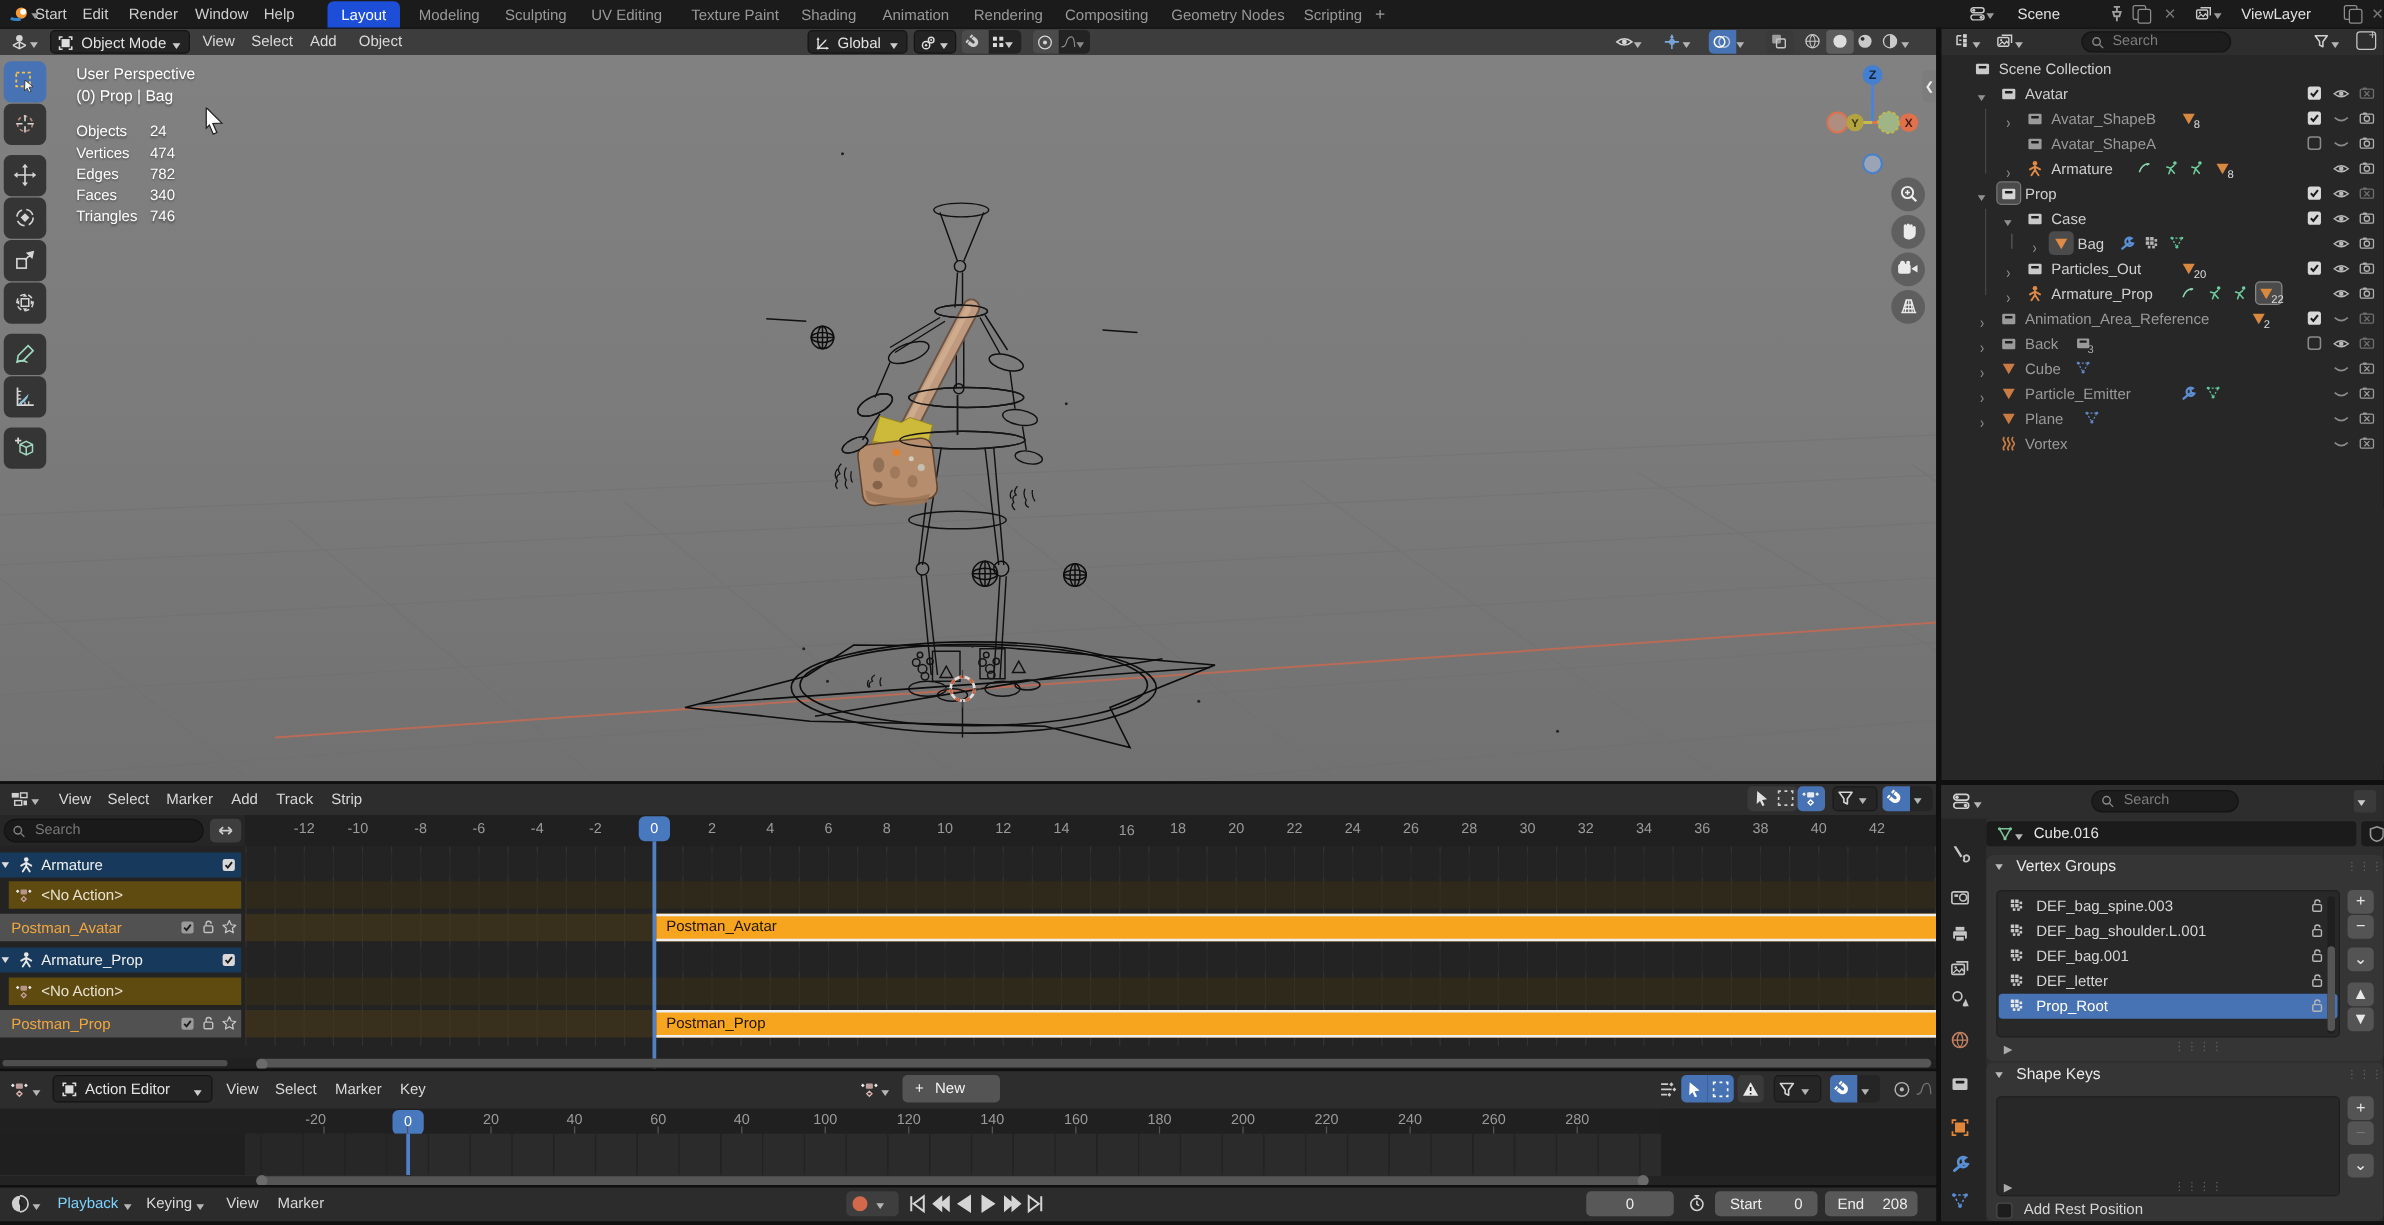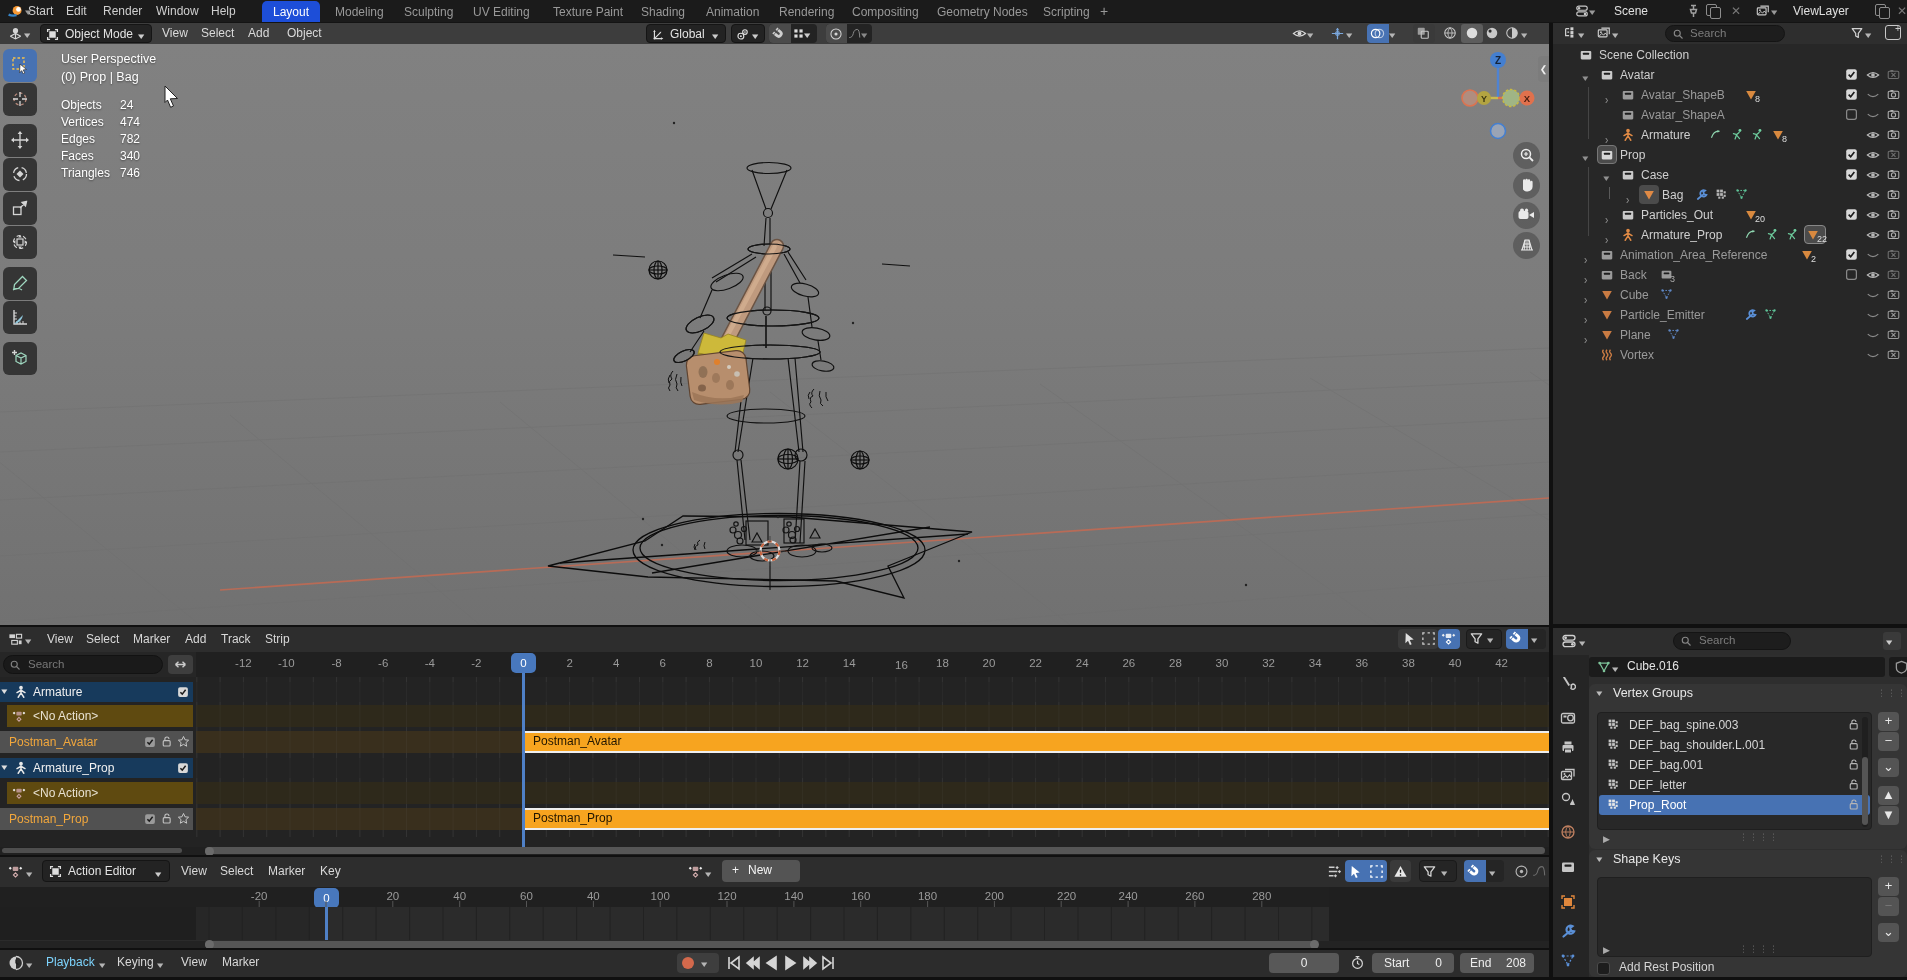--- a/index.html
+++ b/index.html
@@ -1290,32 +1290,32 @@
         </svg>
         <div class="abs" style="left:1490px;top:11px;color:#b5b5b5;font-size:9px;transform:scaleX(1.4)">▾</div>
         <svg class="i abs" style="left:1514px;top:7px;color:#b5b5b5" width="15" height="15">
           <use href="#i-propcirc"></use>
         </svg>
         <svg class="i abs" style="left:1532px;top:7px;color:#6f6f6f" width="14" height="14">
           <use href="#i-falloff"></use>
         </svg>
       </div>
       <div class="abs" style="left:0;top:30px;width:1549px;height:20px;background:#202020"></div>
-      <div class="num" style="left:244.15999999999997px;top:33px;width:30px;text-align:center">-20</div>
+      <div class="num" style="left:244.15999999999997px;top:33px;width:30px;">-20</div>
       <div class="num" style="left:377.84000000000003px;top:33px;width:30px;text-align:center">20</div>
       <div class="num" style="left:444.68px;top:33px;width:30px;text-align:center">40</div>
       <div class="num" style="left:511.52px;top:33px;width:30px;text-align:center">60</div>
       <div class="num" style="left:578.36px;top:33px;width:30px;text-align:center">40</div>
       <div class="num" style="left:645.2px;top:33px;width:30px;text-align:center">100</div>
       <div class="num" style="left:712.04px;top:33px;width:30px;text-align:center">120</div>
       <div class="num" style="left:778.88px;top:33px;width:30px;text-align:center">140</div>
       <div class="num" style="left:845.72px;top:33px;width:30px;text-align:center">160</div>
       <div class="num" style="left:912.5600000000001px;top:33px;width:30px;text-align:center">180</div>
       <div class="num" style="left:979.4px;top:33px;width:30px;text-align:center">200</div>
-      <div class="num" style="left:1046.24px;top:33px;width:30px;text-align:right">220</div>
+      <div class="num" style="left:1046.24px;top:33px;width:30px;text-align:center">220</div>
       <div class="num" style="left:1113.08px;top:33px;width:30px;text-align:center">240</div>
       <div class="num" style="left:1179.92px;top:33px;width:30px;text-align:center">260</div>
       <div class="num" style="left:1246.76px;top:33px;width:30px;text-align:center">280</div>
       <div class="abs" style="left:314.0px;top:31px;width:25px;height:20px;background:#4878bd;border-radius:5px;color:#fff;font-size:11.5px;text-align:center;line-height:20px">0</div>
       <div class="abs" style="left:196px;top:50px;width:1133px;height:33px;background:#2b2b2b"></div>
       <div class="abs" style="left:196px;top:50px;width:130px;height:33px;background:#272727"></div>
       <div class="abs" style="left:0;top:50px;width:196px;height:33px;background:#1f1f1f"></div>
       <div class="abs" style="left:1329px;top:30px;width:220px;height:54px;background:#1f1f1f"></div>
       <svg class="abs" style="left:196px;top:50px" width="1133" height="33" viewBox="0 0 1133 33">
         <g stroke="#222222" stroke-width="1">

